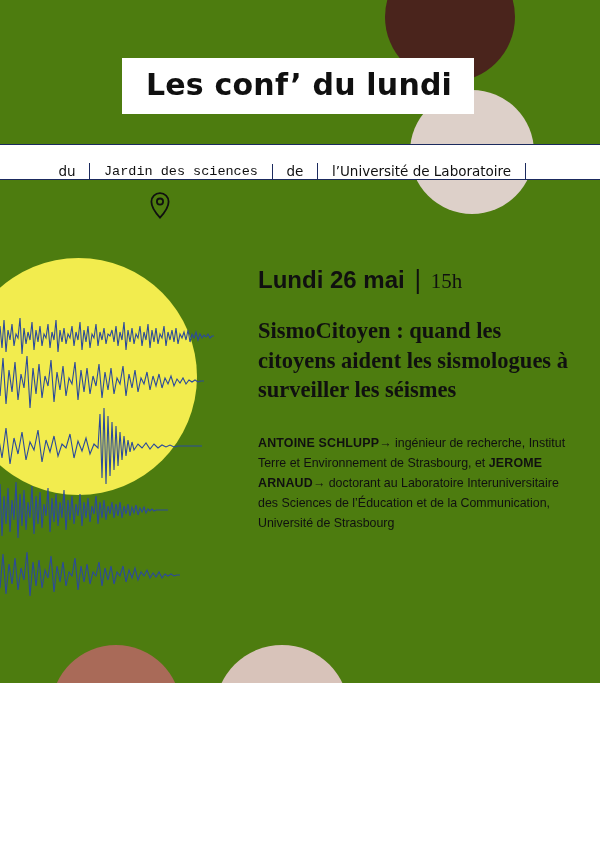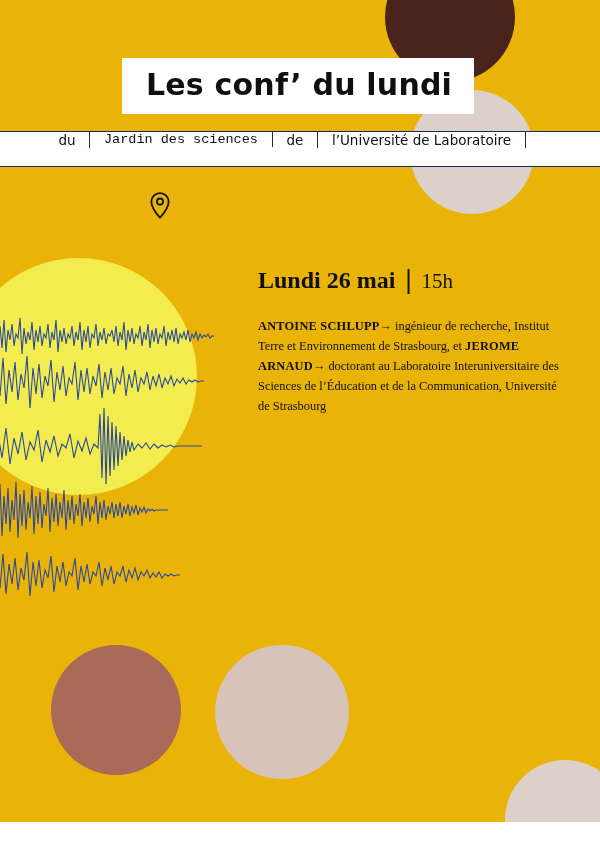--- a/index.html
+++ b/index.html
@@ -10,23 +10,23 @@
     width: 600px;
     height: 849px;
     background: #ffffff;
     font-family: "Liberation Sans", sans-serif;
     overflow: hidden;
     position: relative;
   }
   .poster {
     position: relative;
     width: 600px;
-    height: 822px;
+    height: 683px;
     overflow: hidden;
-    background: #eab308;
+    background: #4d7c0f;
   }
 
   
   .circle {
     position: absolute;
     border-radius: 50%;
   }
   .circle-dark-top {
     width: 130px;
     height: 130px;
@@ -98,28 +98,28 @@
     letter-spacing: 0.2px;
     color: #101010;
     white-space: nowrap;
     line-height: 1;
   }
 
   
   .subtitle-bar {
     position: absolute;
     left: 0px;
-    top: 131px;
+    top: 144px;
     width: 600px;
     height: 34px;
     background: #ffffff;
     border-top: 1px solid #1b2a5e;
     border-bottom: 1px solid #1b2a5e;
     display: flex;
-    align-items: flex-start;
+    align-items: flex-end;
     z-index: 5;
   }
   .sb-cell {
     display: flex;
     align-items: center;
     justify-content: center;
     border-right: 1px solid #1b2a5e;
     font-family: "DejaVu Sans", sans-serif;
     font-size: 13.5px;
     color: #101010;
@@ -161,21 +161,21 @@
     width: 310px;
     z-index: 4;
   }
   .date-line {
     display: flex;
     align-items: baseline;
     gap: 9px;
     margin-bottom: 22px;
   }
   .date-day {
-    font-family: Liberation Serif, serif;
+    font-family: Liberation Sans, sans-serif;
     font-weight: bold;
     font-size: 24px;
     color: #101010;
   }
   .date-sep {
     font-family: "DejaVu Sans", sans-serif;
     font-weight: normal;
     font-size: 24px;
     color: #101010;
   }
@@ -186,21 +186,21 @@
   }
   .talk-title {
     font-family: "Liberation Serif", serif;
     font-weight: bold;
     font-size: 22.5px;
     line-height: 1.32;
     color: #101010;
     margin-bottom: 28px;
   }
   .speakers {
-    font-family: Liberation Serif, serif;
+    font-family: Liberation Sans, sans-serif;
     font-size: 12.4px;
     line-height: 1.62;
     color: #101010;
   }
   .speakers .name {
     font-weight: bold;
     letter-spacing: 0.2px;
   }
 </style>
 </head>
@@ -251,20 +251,21 @@
   </div>
 
   <div class="content">
 
     <div class="date-line">
       <span class="date-day">Lundi 26 mai</span>
       <span class="date-sep">|</span>
       <span class="date-hour">15h</span>
     </div>
 
+    <div class="talk-title">SismoCitoyen : quand les citoyens aident les sismologues à surveiller les séismes</div>
 
     <div class="speakers">
       <span class="name">ANTOINE SCHLUPP</span><span>→</span><span> ingénieur de recherche, Institut Terre et Environnement de Strasbourg, et </span><span class="name">JEROME ARNAUD</span><span>→</span><span> doctorant au Laboratoire Interuniversitaire des Sciences de l’Éducation et de la Communication, Université de Strasbourg</span>
     </div>
 
   </div>
 
 </div>
 
 </body></html>

